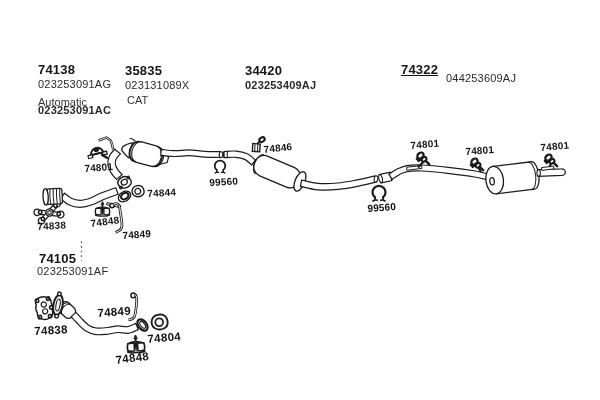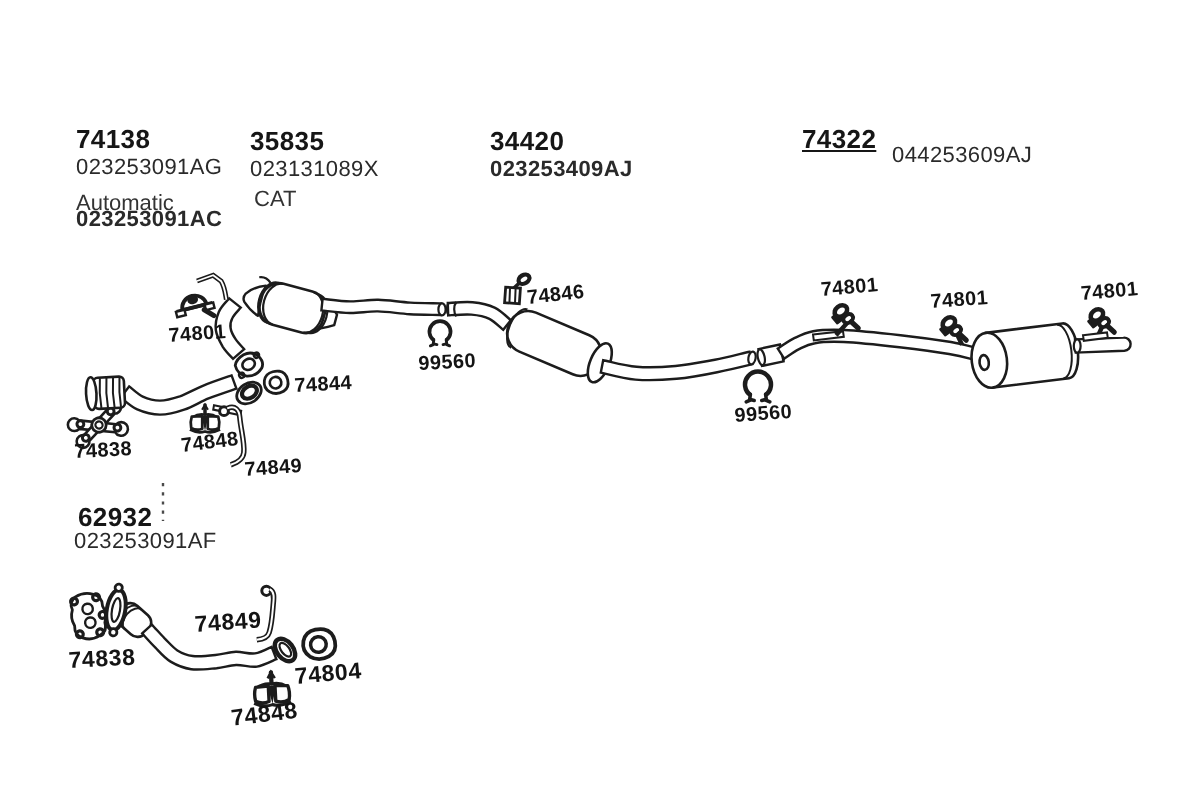--- a/index.html
+++ b/index.html
@@ -256,21 +256,21 @@
   <div class="lbl hdr" style="left:125px;top:63px;">35835</div>
   <div class="lbl code" style="left:125px;top:79px;">023131089X</div>
   <div class="lbl note" style="left:127px;top:94px;">CAT</div>
 
   <div class="lbl hdr" style="left:245px;top:63px;">34420</div>
   <div class="lbl code" style="left:245px;top:79px;font-weight:bold;">023253409AJ</div>
 
   <div class="lbl hdr" style="left:401px;top:62px;text-decoration:underline;">74322</div>
   <div class="lbl code" style="left:403px;top:72px;padding-left:43px;">044253609AJ</div>
 
-  <div class="lbl hdr" style="left:39px;top:251px;">62932</div>
+  <div class="lbl hdr" style="left:39px;top:251px;">74105</div>
   <div class="lbl code" style="left:37px;top:265px;">023253091AF</div>
 
   <div class="lbl pn" style="left:84px;top:163px;transform:rotate(-4deg);">74801</div>
   <div class="lbl pn" style="left:147px;top:188px;transform:rotate(-3deg);">74844</div>
   <div class="lbl pn" style="left:90px;top:218px;transform:rotate(-7deg);">74848</div>
   <div class="lbl pn" style="left:122px;top:230px;transform:rotate(-4deg);">74849</div>
   <div class="lbl pn" style="left:37px;top:221px;transform:rotate(-3deg);">74838</div>
   <div class="lbl pn" style="left:209px;top:177px;transform:rotate(-3deg);">99560</div>
   <div class="lbl pn" style="left:263px;top:144px;transform:rotate(-6deg);">74846</div>
   <div class="lbl pn" style="left:367px;top:203px;transform:rotate(-4deg);">99560</div>

